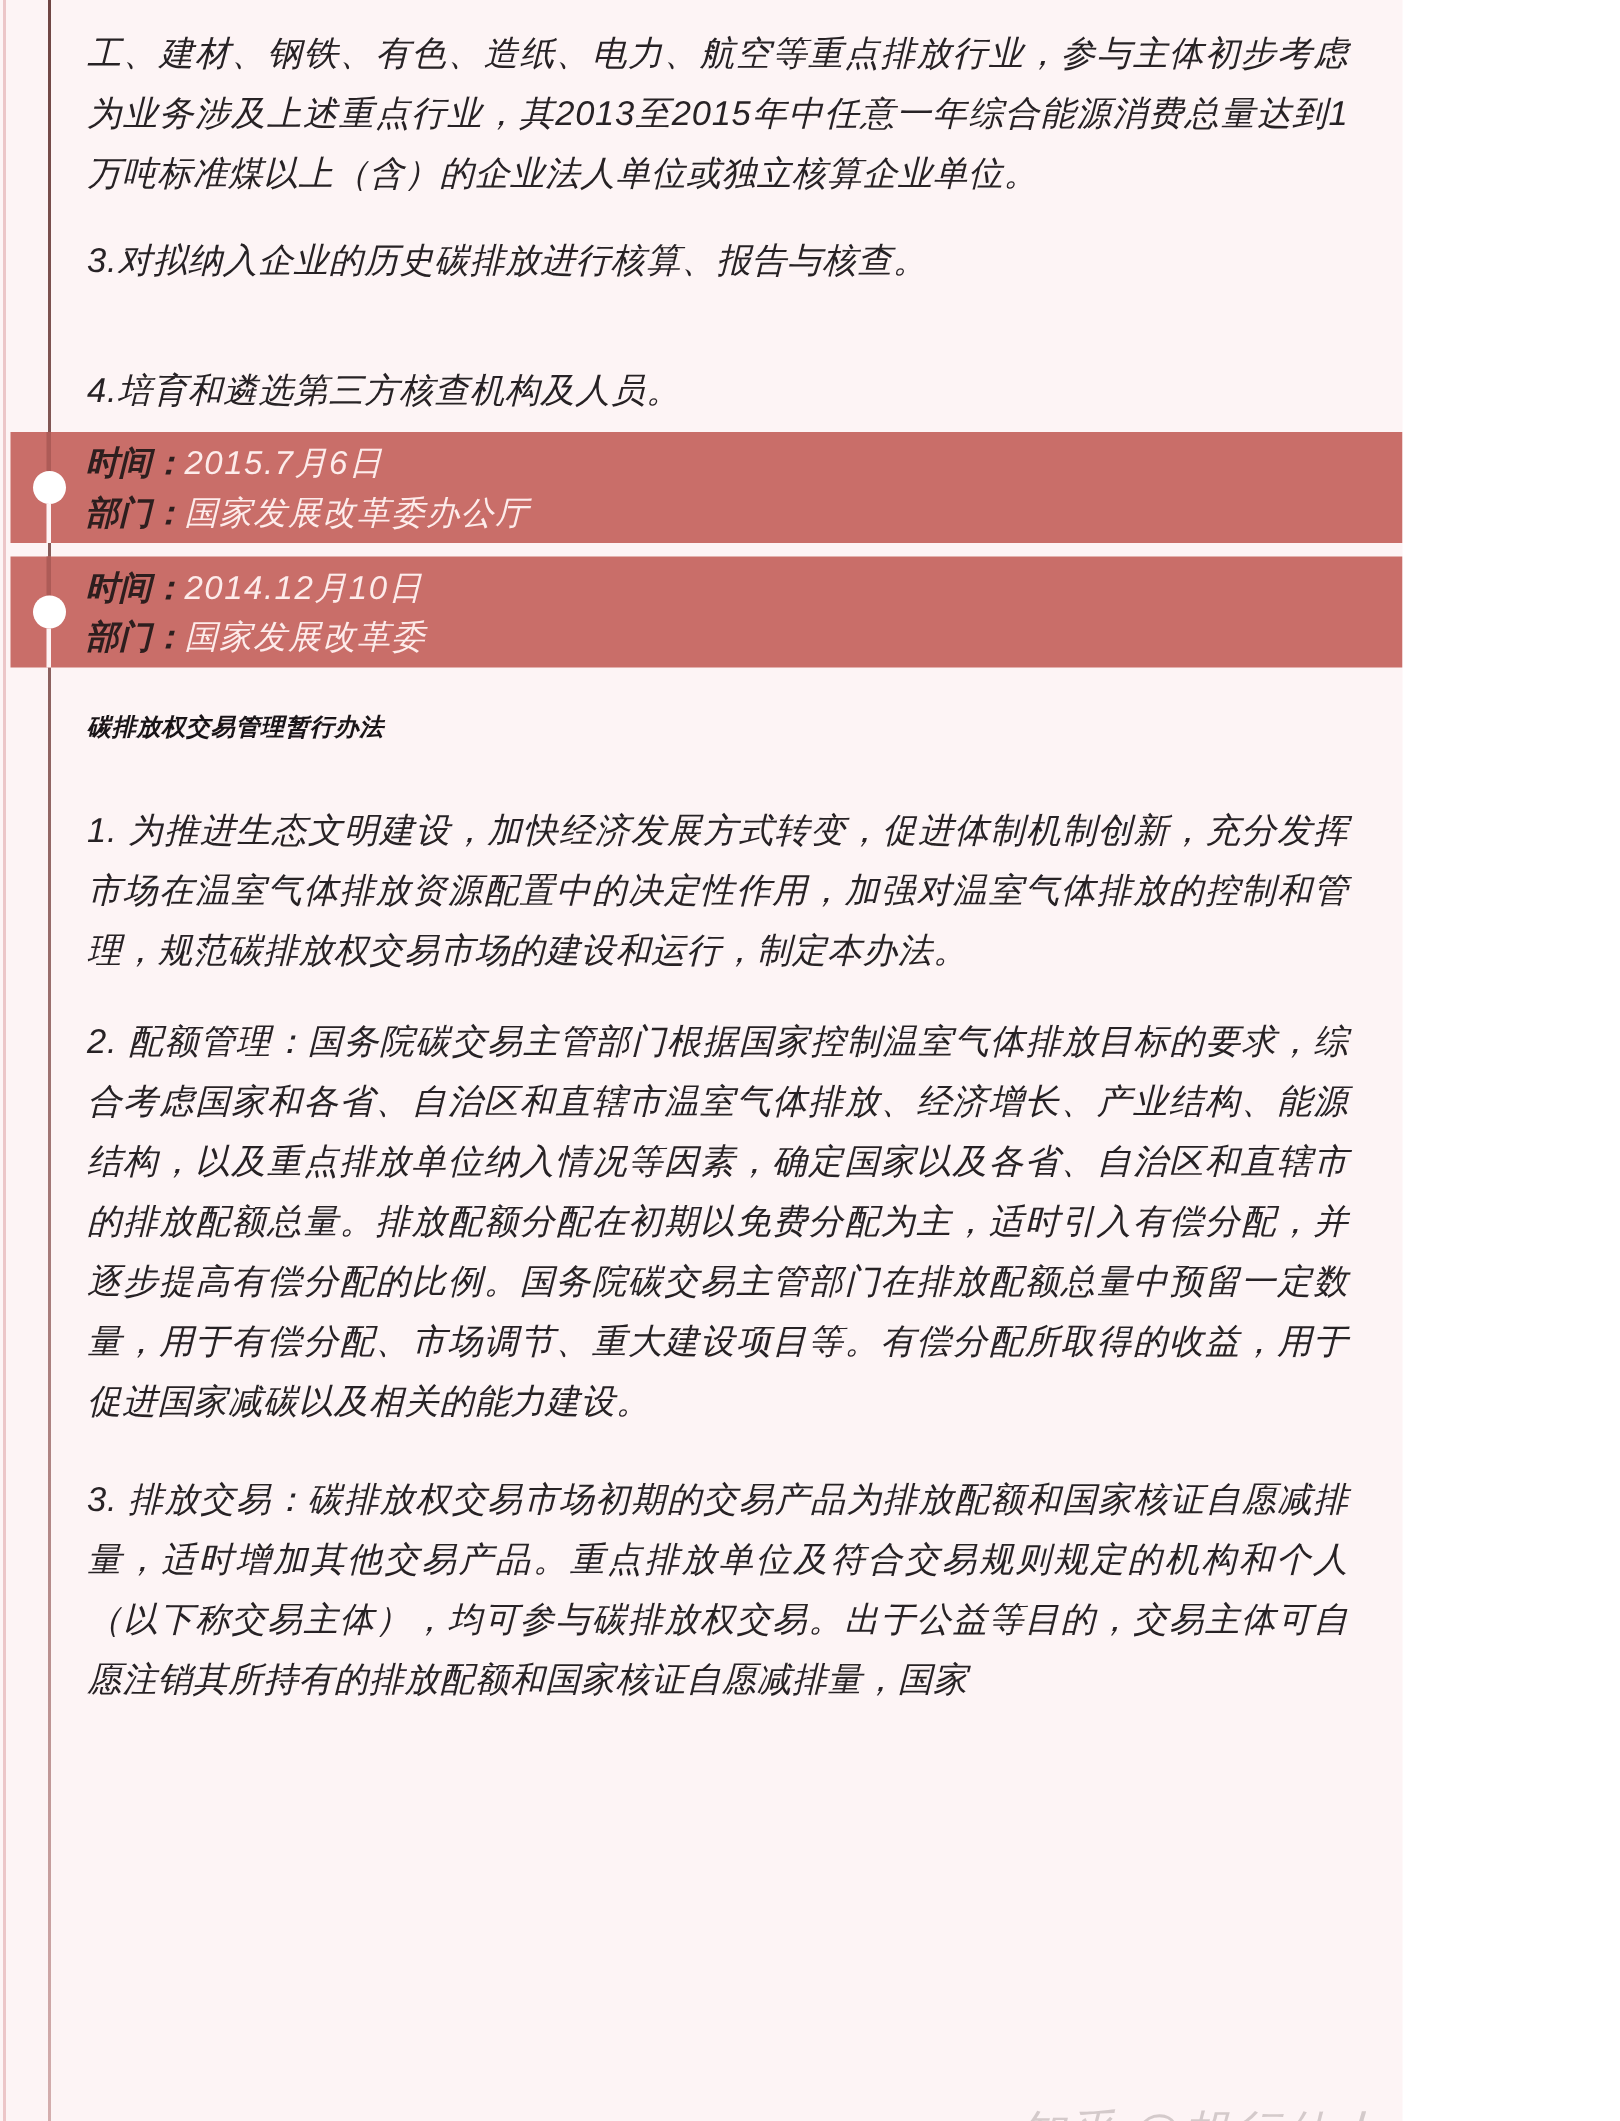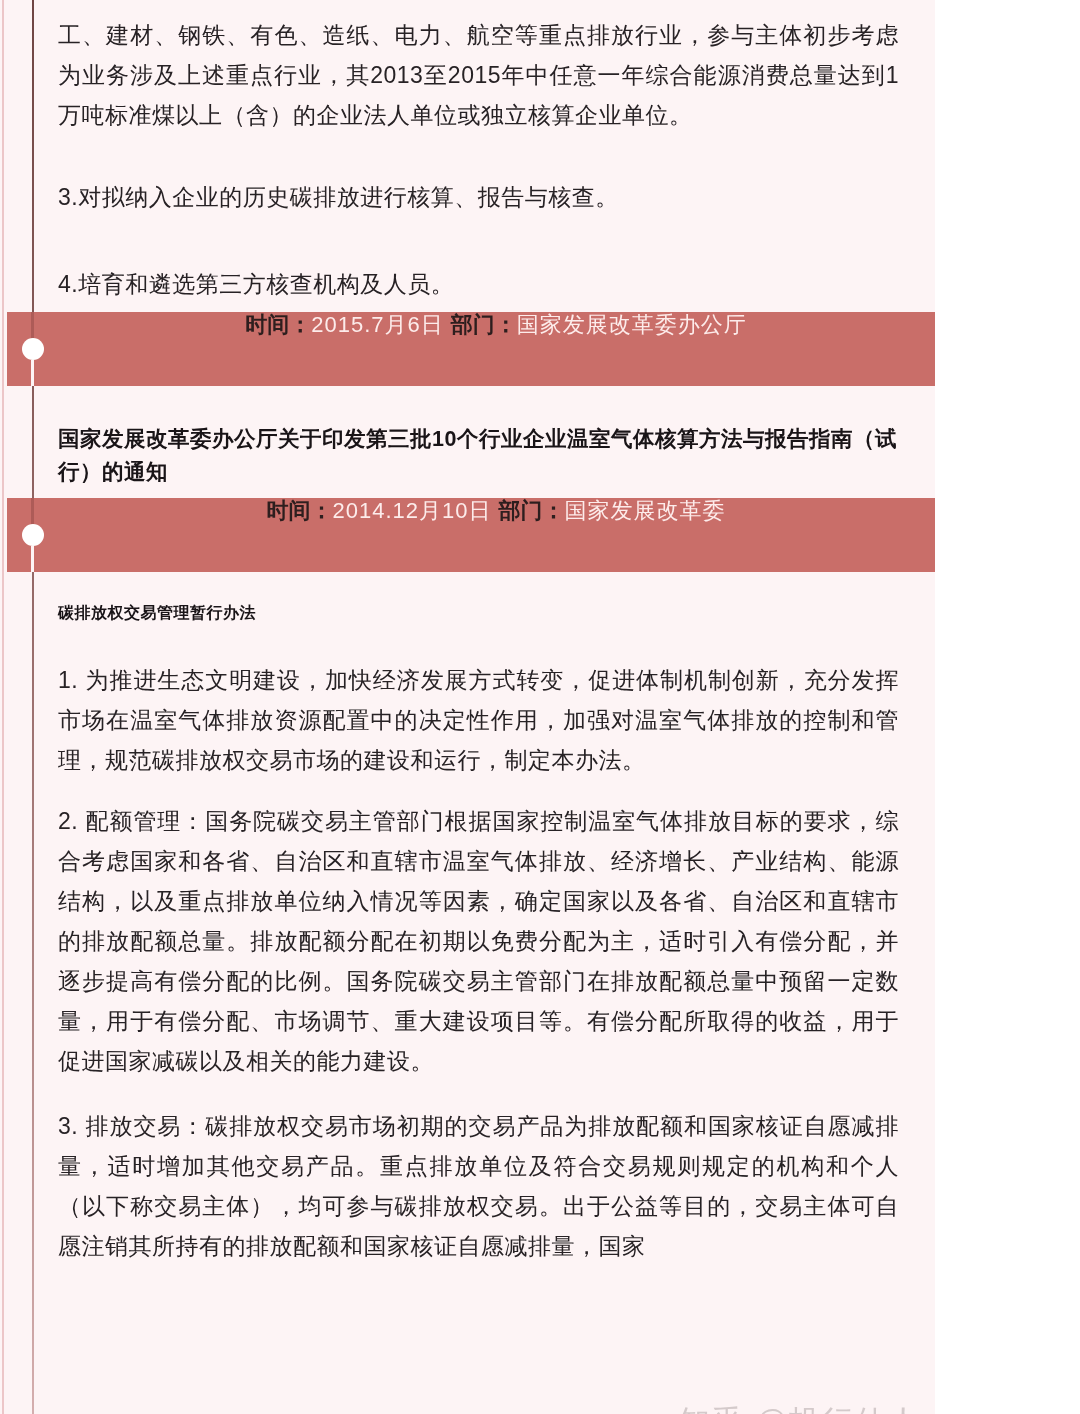--- a/index.html
+++ b/index.html
@@ -6,20 +6,21 @@
   body {
     font-family: "Liberation Sans", "DejaVu Sans", sans-serif;
     background: #ffffff;
   }
   .page {
     position: relative;
     width: 935px;
     height: 1414px;
     background: #fdf4f5;
     overflow: hidden;
+    font-style: italic;
   }
   .page-left-border {
     position: absolute;
     left: 2px; top: 0;
     width: 2px; height: 100%;
     background: #ecc6c8;
   }
   .timeline-line {
     position: absolute;
     left: 32px; top: 0;
@@ -32,31 +33,31 @@
   }
   .body-text {
     margin: 0 36px 0 58px;
     font-size: 23px;
     line-height: 40px;
     color: #272225;
     text-align: justify;
     letter-spacing: 0.5px;
   }
   .intro-para   { margin-top: 0; }
-  .intro-item-a { margin-top: 42px; }
+  .intro-item-a { margin-top: 18px; }
   .intro-item-b { margin-top: 47px; }
 
   .bar {
     position: relative;
     margin-left: 7px;
     height: 74px;
     background: #c96e69;
     box-sizing: border-box;
     display: flex;
-    flex-direction: row;
+    flex-direction: column;
     justify-content: center;
     gap: 7px;
     padding-left: 50px;
     z-index: 1;
   }
   .bar-1 { margin-top: 8px; }
   .bar-2 { margin-top: 9px; }
   .bar-line-top {
     position: absolute;
     left: 24px; top: 0;
@@ -136,21 +137,20 @@
       <div class="bar-row">
         <span class="bar-label">时间：</span>
         <span class="bar-value">2015.7月6日</span>
       </div>
       <div class="bar-row">
         <span class="bar-label">部门：</span>
         <span class="bar-value">国家发展改革委办公厅</span>
       </div>
     </div>
 
-    <h2 class="doc-title">国家发展改革委办公厅关于印发第三批10个行业企业温室气体核算方法与报告指南（试行）的通知</h2>
 
     <div class="bar bar-2">
       <span class="bar-line-top"></span>
       <span class="bar-stem"></span>
       <span class="bar-dot"></span>
       <div class="bar-row">
         <span class="bar-label">时间：</span>
         <span class="bar-value">2014.12月10日</span>
       </div>
       <div class="bar-row">

